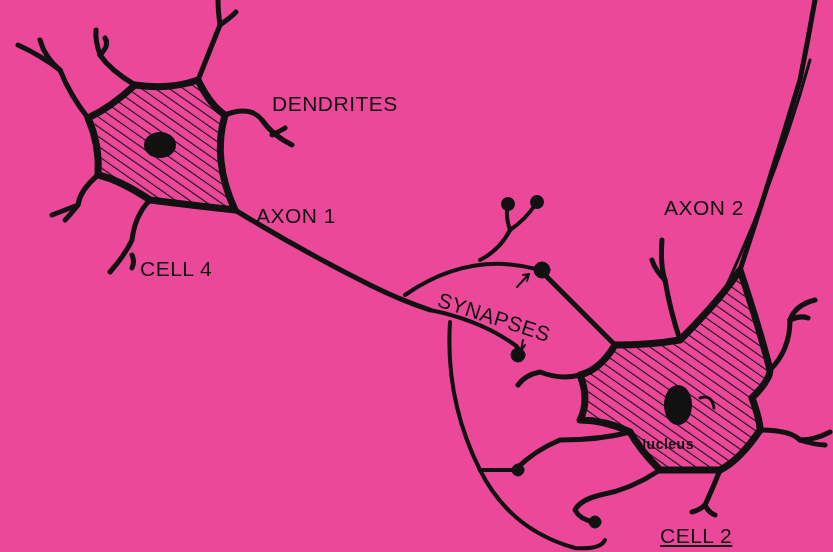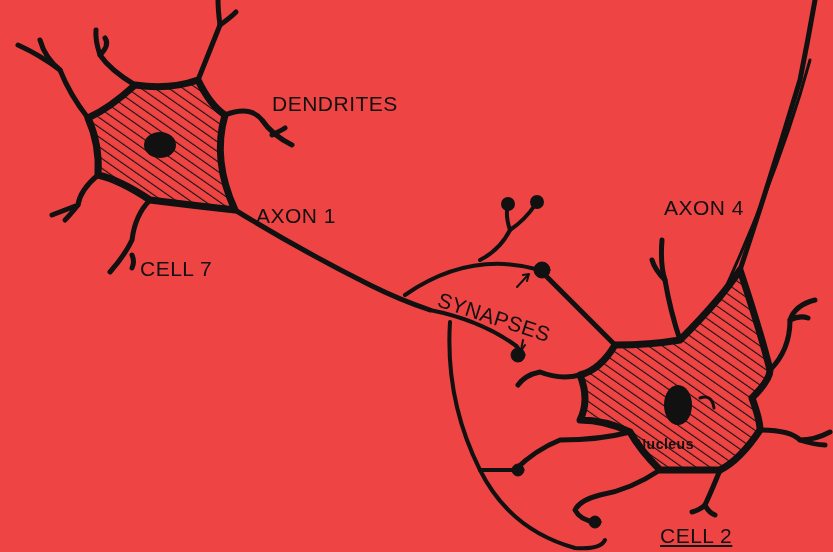--- a/index.html
+++ b/index.html
@@ -1,16 +1,16 @@
 <!DOCTYPE html>
 <html><head>
 <meta charset="utf-8">
 <style>
   html, body { margin:0; padding:0; background:#ffffff; }
-  #stage { position:relative; width:833px; height:552px; overflow:hidden; background:#ef4444; }
+  #stage { position:relative; width:833px; height:552px; overflow:hidden; background:#ec4899; }
   svg { position:absolute; left:0; top:0; }
   .lbl { position:absolute; font-family:"Liberation Sans", sans-serif; color:#111; white-space:nowrap; letter-spacing:0.5px; }
   .big { font-size:21px; }
   .small { font-size:14px; font-weight:bold; }
 </style>
 </head>
 <body>
 
 <div id="stage">
   <svg width="833" height="552" viewBox="0 0 833 552">
@@ -87,18 +87,18 @@
         <path d="M720,470 Q712,490 705,505 Q700,510 692,512"></path>
         <path d="M705,505 Q708,512 715,515"></path>
         <path d="M630,432 Q600,440 560,440 Q535,450 515,470"></path>
         <path d="M660,470 Q630,490 600,495 Q580,500 575,510 Q580,520 595,522"></path>
       </g>
     </g>
   </svg>
 
   <div class="lbl big" style="left:272px; top:92px;">DENDRITES</div>
   <div class="lbl big" style="left:256px; top:188px;margin-top:16px;">AXON 1</div>
-  <div class="lbl big" style="left:140px; top:257px;">CELL 7</div>
-  <div class="lbl big" style="left:664px; top:196px;">AXON 4</div>
+  <div class="lbl big" style="left:140px; top:257px;">CELL 4</div>
+  <div class="lbl big" style="left:664px; top:196px;">AXON 2</div>
   <div class="lbl big" style="left:442px; top:288px; transform:rotate(18deg); transform-origin:left top;">SYNAPSES</div>
   <div class="lbl small" style="left:636px; top:436px;text-align:center;">Nucleus</div>
   <div class="lbl big" style="left:660px; top:524px;text-decoration:underline;">CELL 2</div>
 </div>
 
 </body></html>

